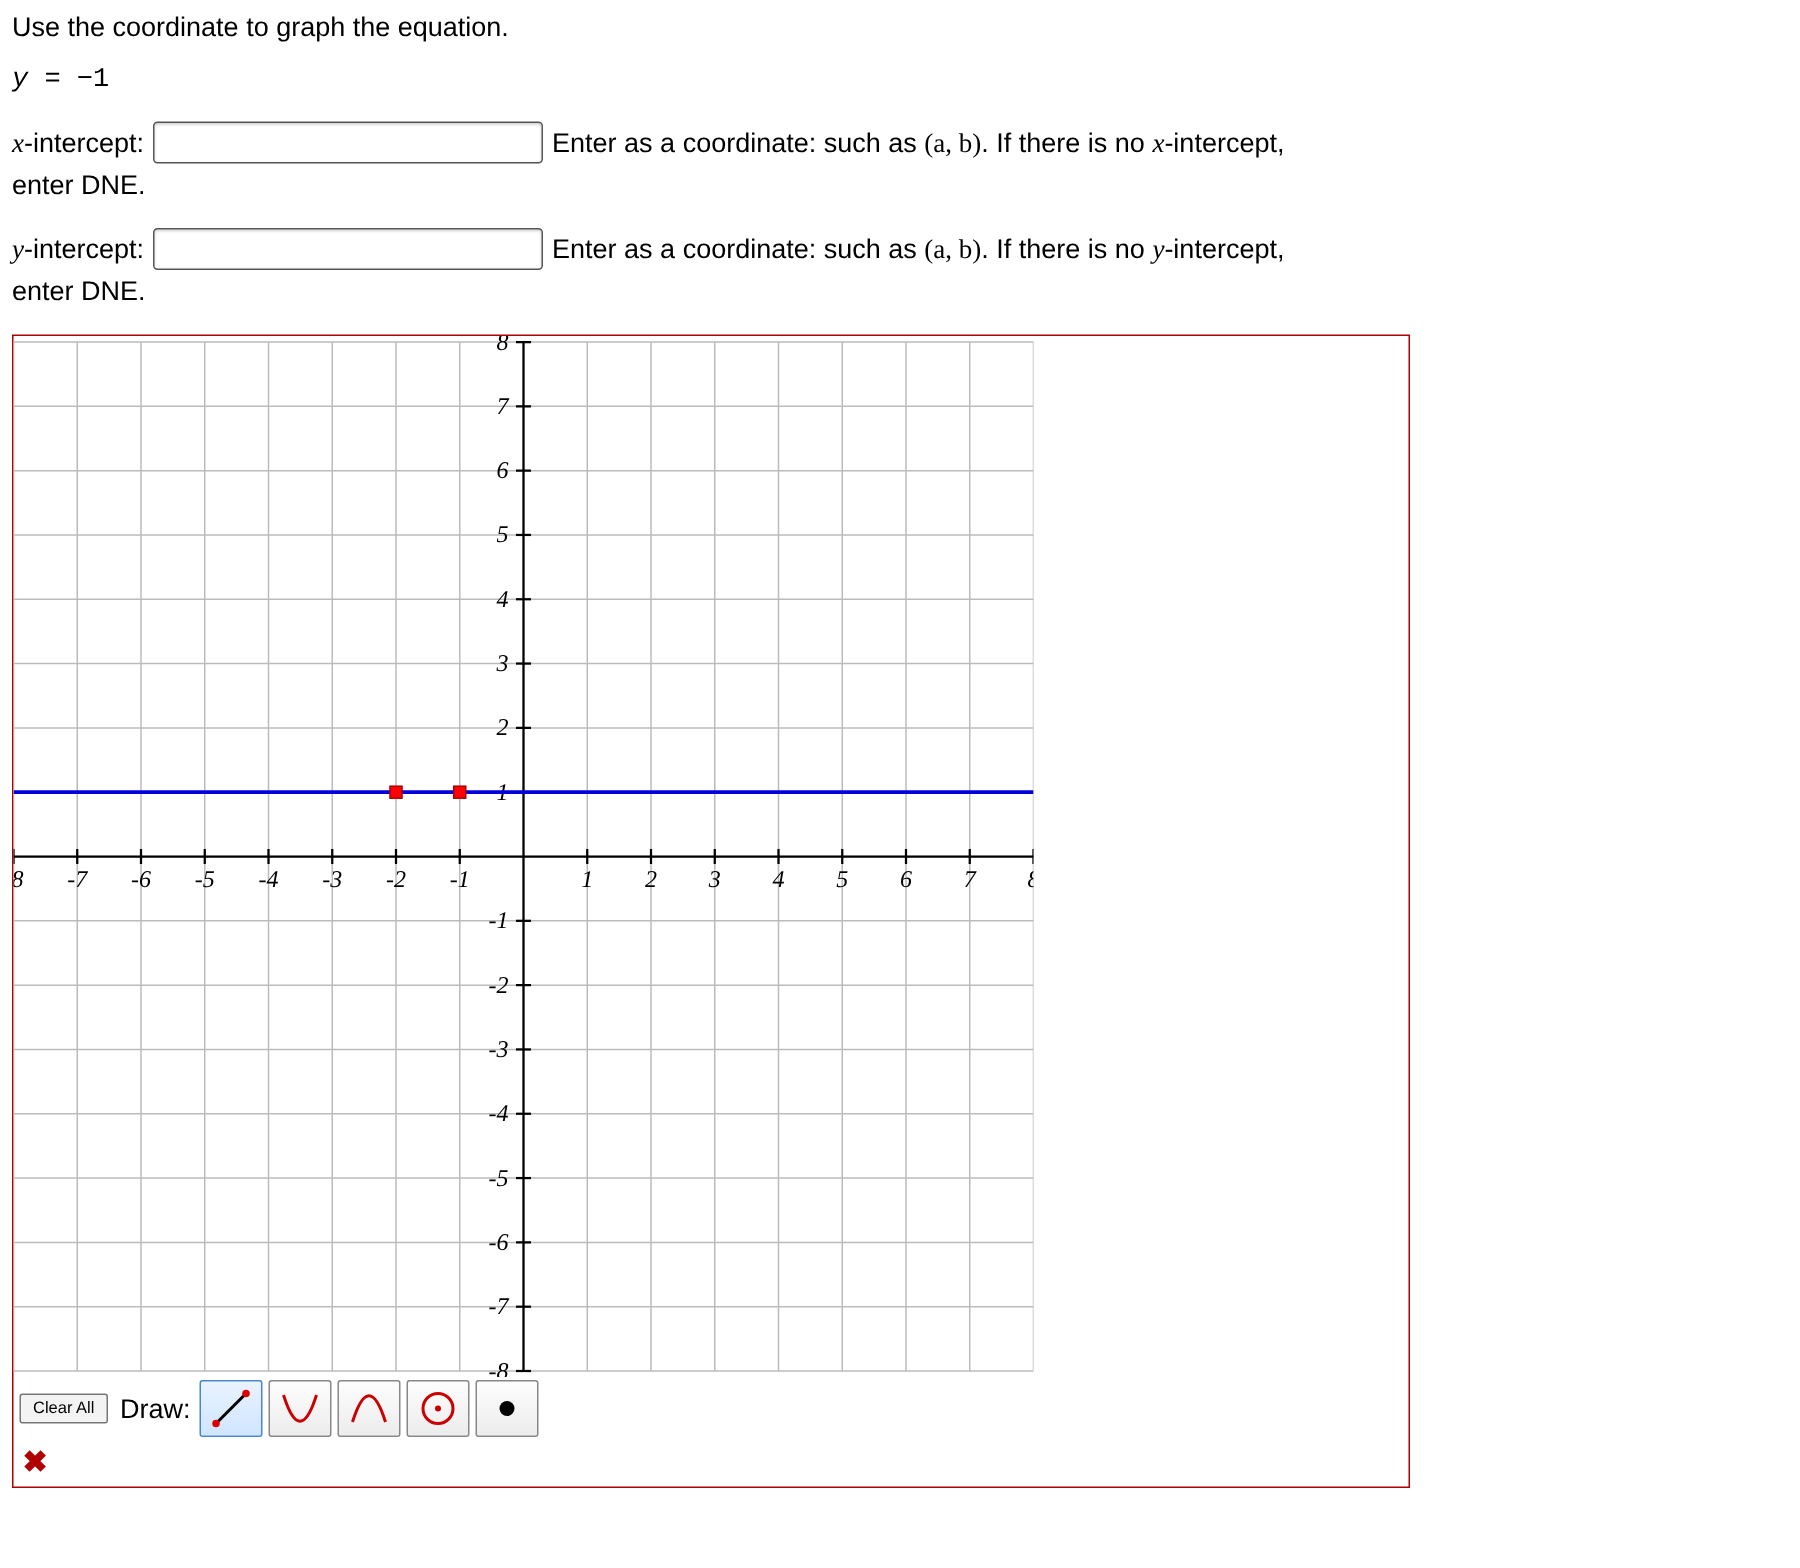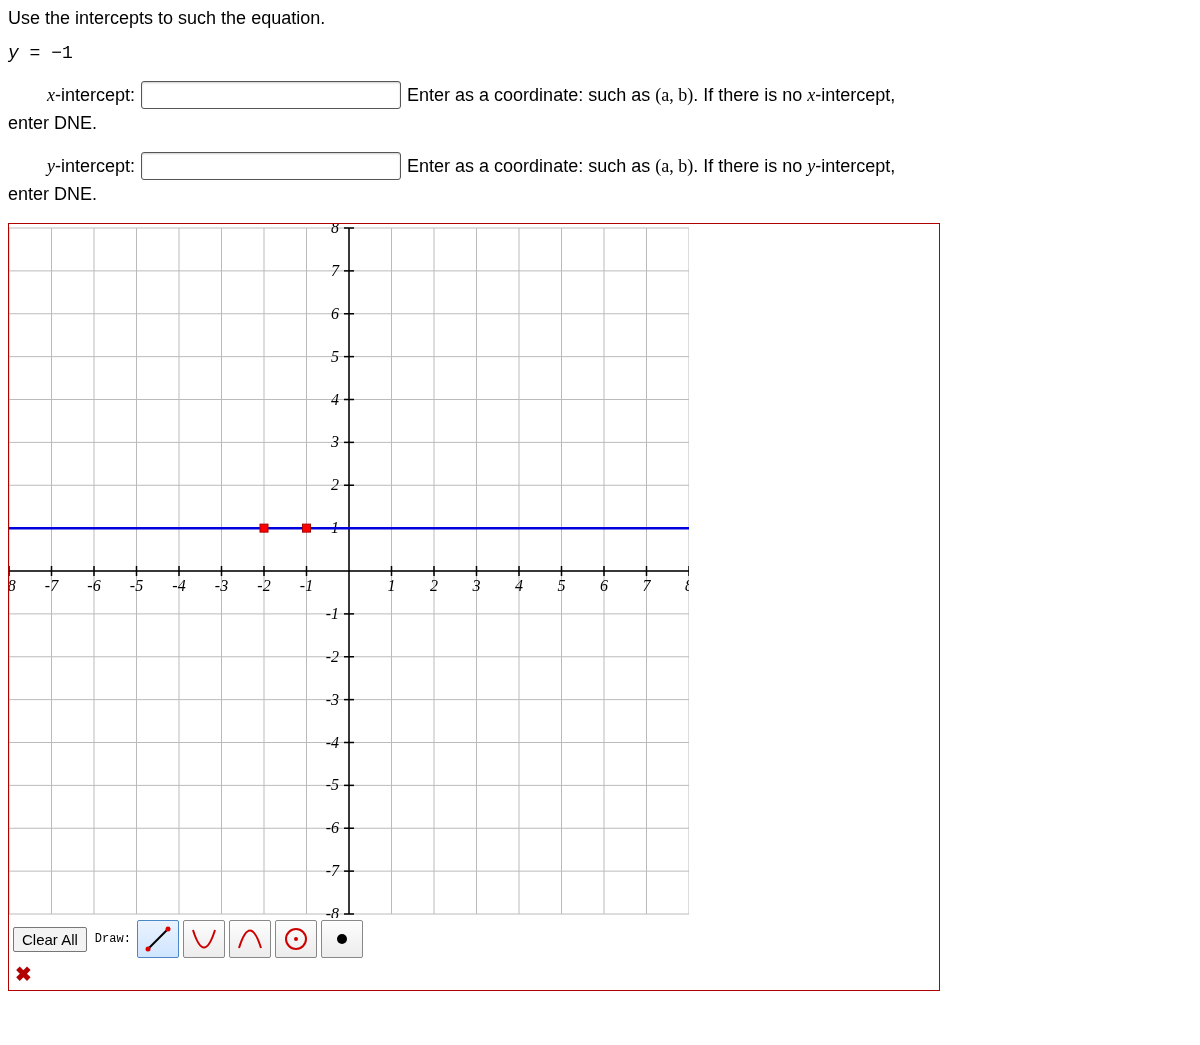--- a/index.html
+++ b/index.html
@@ -9,21 +9,21 @@
     padding: 8px;
     color: #000;
     background: #fff;
     width: 1200px;
     box-sizing: border-box;
   }
   .mathvar { font-style: italic; font-family: Georgia, "Times New Roman", serif; }
   .instr { margin-bottom: 14px; }
   .eq   { margin-bottom: 18px; font-family: Liberation Mono, monospace; font-style: italic; }
   .eq .num { font-style: normal; }
-  .row  { display: flex; align-items: center; gap: 6px; margin-bottom: 4px; flex-wrap: wrap; margin-left: 39px; }
+  .row  { display: flex; align-items: center; gap: 6px; margin-bottom: 4px; flex-wrap: wrap; }
   input.textfield {
     width: 250px;
     height: 24px;
     font-size: 16px;
     border: 1px solid #555;
     border-radius: 3px;
     padding: 1px 4px;
     box-shadow: inset 0 1px 2px rgba(0,0,0,0.2);
   }
   .hint { font-family: "Trebuchet MS", Verdana, sans-serif; text-align: right; }
@@ -43,46 +43,46 @@
   .plotpt   { fill:#ff0000; stroke:#aa0000; stroke-width:1; }
 
   .toolbar {
     display: flex;
     align-items: center;
     gap: 4px;
     padding: 2px 4px;
   }
   .toolbar button.textbtn {
     font-family: "Trebuchet MS", Verdana, sans-serif;
-    font-size: 15px;
+    font-size: 11px;
     background: #f3f3f3;
     border: 1px solid #777;
     border-radius: 2px;
     padding: 3px 8px;
     cursor: pointer;
   }
-  .toolbar .lbl { font-size:12px; margin: 0 2px 0 4px; font-family: Liberation Mono, monospace; }
+  .toolbar .lbl { font-size:18px; margin: 0 2px 0 4px; }
   .toolbtn {
     width: 40px; height: 36px;
     border: 1px solid #888;
     border-radius: 2px;
     background: linear-gradient(#fdfdfd,#ececec);
     display:flex; align-items:center; justify-content:center;
     cursor:pointer;
   }
   .toolbtn.active {
     background: linear-gradient(#eaf3ff,#cfe5ff);
     border-color:#4a87c7;
   }
   .status { padding: 2px 6px; color:#b00000; font-weight:bold; font-size:20px; }
 </style>
 </head>
 <body>
 
-<div class="instr">Use the intercepts to such the equation.</div>
+<div class="instr">Use the coordinate to graph the equation.</div>
 
 <div class="eq">
   <span>y</span><span class="num"> = </span><span class="num">−1</span>
 </div>
 
 <div class="row">
   <span>
     <span class="mathvar">x</span><span>-intercept:</span>
   </span>
   <input class="textfield" type="text" value="" style="">

